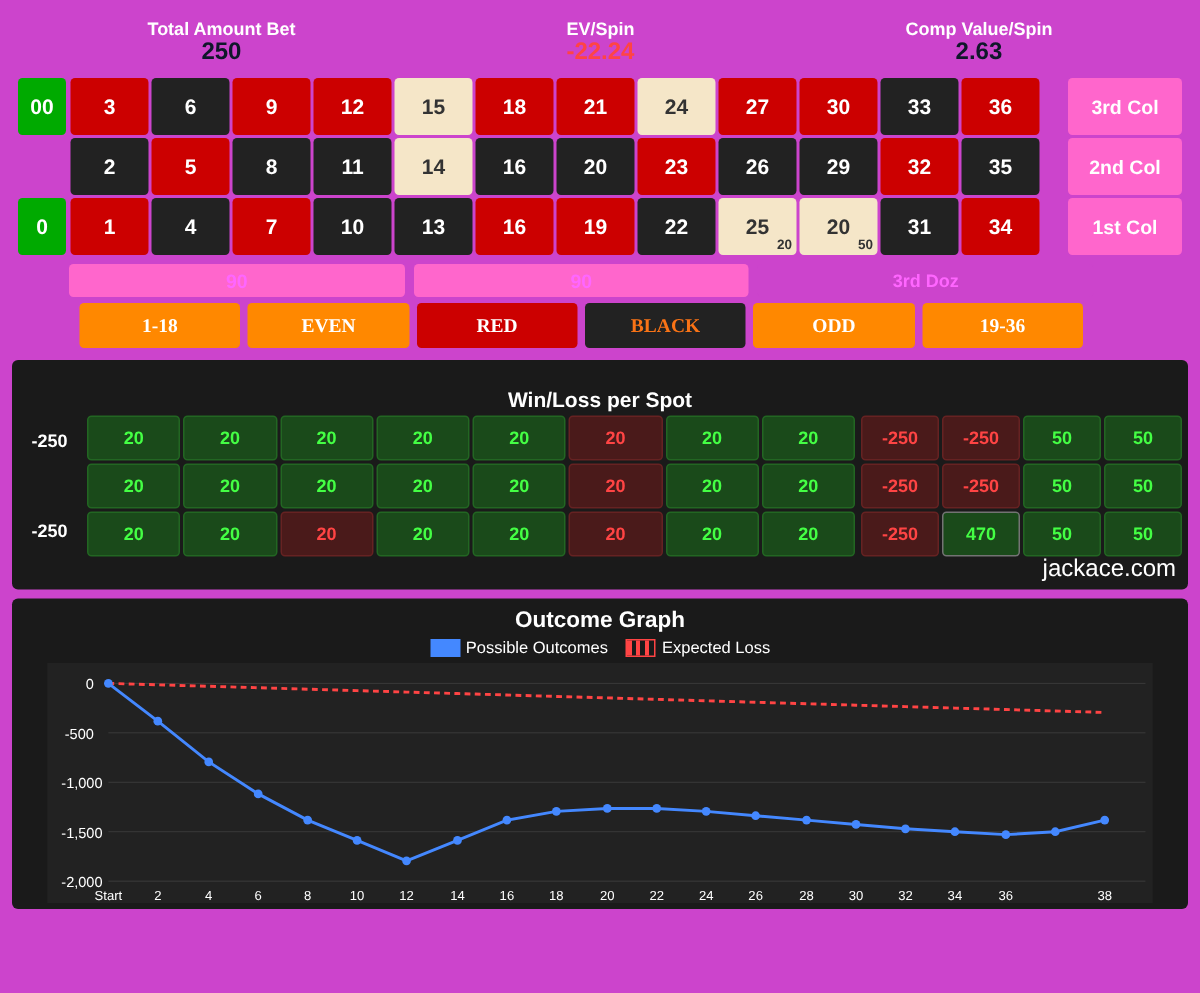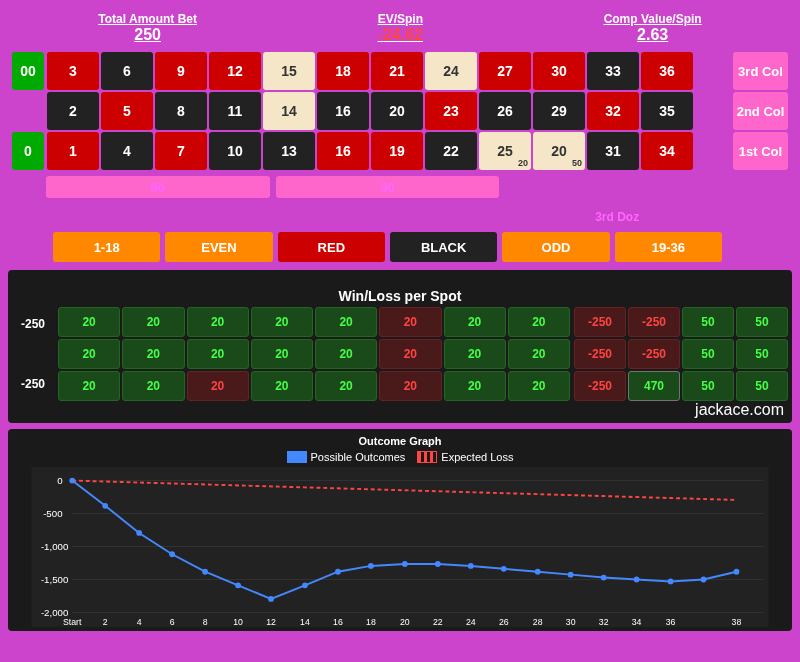--- a/index.html
+++ b/index.html
@@ -17,27 +17,26 @@
       gap: 6px;
     }
     .stats-row {
       display: flex;
       justify-content: space-around;
       color: white;
       font-size: 13px;
       font-weight: bold;
       padding: 4px 0 2px 0;
       text-align: center;
-      text-decoration: underline;
     }
     .stat-block { display: flex; flex-direction: column; align-items: center; }
     .stat-label { font-size: 12px; }
     .stat-value { font-size: 16px; }
     .stat-value.red { color: #ff4444; }
-    .stat-value.white { color: #ffffff; }
+    .stat-value.white { color: #0f172a; }
 
     
     .roulette-wrapper {
       display: flex;
       gap: 3px;
       padding: 0 4px;
     }
     .left-col {
       display: flex;
       flex-direction: column;
@@ -92,46 +91,47 @@
       display: flex;
       flex-direction: column;
       gap: 2px;
       justify-content: space-around;
     }
     .col-label {
       background: #ff66cc;
       color: white;
       font-weight: bold;
       font-size: 13px;
-      width: 55px;
+      width: 76px;
       height: 38px;
       display: flex;
       align-items: center;
       justify-content: center;
       border-radius: 3px;
     }
     .outside-row {
       display: flex;
       gap: 5px;
       padding: 2px 4px;
+      font-family: Liberation Serif, serif;
     }
     .outside-cell {
       flex: 1;
       height: 30px;
       display: flex;
       align-items: center;
       justify-content: center;
       font-weight: bold;
       font-size: 13px;
       border-radius: 3px;
       cursor: pointer;
     }
     .outside-cell.orange { background: #ff8800; color: white; }
     .outside-cell.red { background: #cc0000; color: white; }
-    .outside-cell.black { background: #222; color: #ffffff; }
+    .outside-cell.black { background: #222; color: #f97316; }
 
     
     .winloss-section {
       background: #1a1a1a;
       border-radius: 4px;
       padding: 4px;
     }
     .winloss-title {
       color: white;
       text-align: center;
@@ -178,21 +178,21 @@
 
     
     .graph-section {
       background: #1a1a1a;
       border-radius: 4px;
       padding: 4px;
     }
     .graph-title {
       color: white;
       text-align: center;
-      font-size: 11px;
+      font-size: 15px;
       font-weight: bold;
       padding: 2px 0;
     }
     .graph-legend {
       display: flex;
       gap: 12px;
       justify-content: center;
       padding: 2px 0 4px 0;
     }
     .legend-item {
@@ -257,21 +257,21 @@
 
 <div class="main-container">
 
   <div class="stats-row">
     <div class="stat-block">
       <span class="stat-label">Total Amount Bet</span>
       <span class="stat-value white">250</span>
     </div>
     <div class="stat-block">
       <span class="stat-label">EV/Spin</span>
-      <span class="stat-value red">-24.62</span>
+      <span class="stat-value red">-22.24</span>
     </div>
     <div class="stat-block">
       <span class="stat-label">Comp Value/Spin</span>
       <span class="stat-value white">2.63</span>
     </div>
   </div>
 
   <div class="roulette-wrapper">
 
     <div class="left-col">
@@ -335,21 +335,21 @@
     </div>
   </div>
 
   <div class="dozens-outside-wrapper">
     <div class="dozens-row-inner">
       <div class="doz-spacer-left"></div>
       <div class="doz-cell" style="flex:4;color:#ff66ff;font-size:13px;">90</div>
       <div style="width:2px;"></div>
       <div class="doz-cell" style="flex:4;color:#ff66ff;font-size:13px;">90</div>
       <div style="width:2px;"></div>
-      <div class="doz-cell doz-3rd" style="flex:4;margin-top:30px;">3rd Doz</div>
+      <div class="doz-cell doz-3rd" style="flex:4;">3rd Doz</div>
       <div style="width:57px;"></div>
     </div>
 
     <div class="outside-row">
       <div style="width:32px;"></div>
       <div class="outside-cell orange">1-18</div>
       <div class="outside-cell orange">EVEN</div>
       <div class="outside-cell red">RED</div>
       <div class="outside-cell black">BLACK</div>
       <div class="outside-cell orange">ODD</div>

